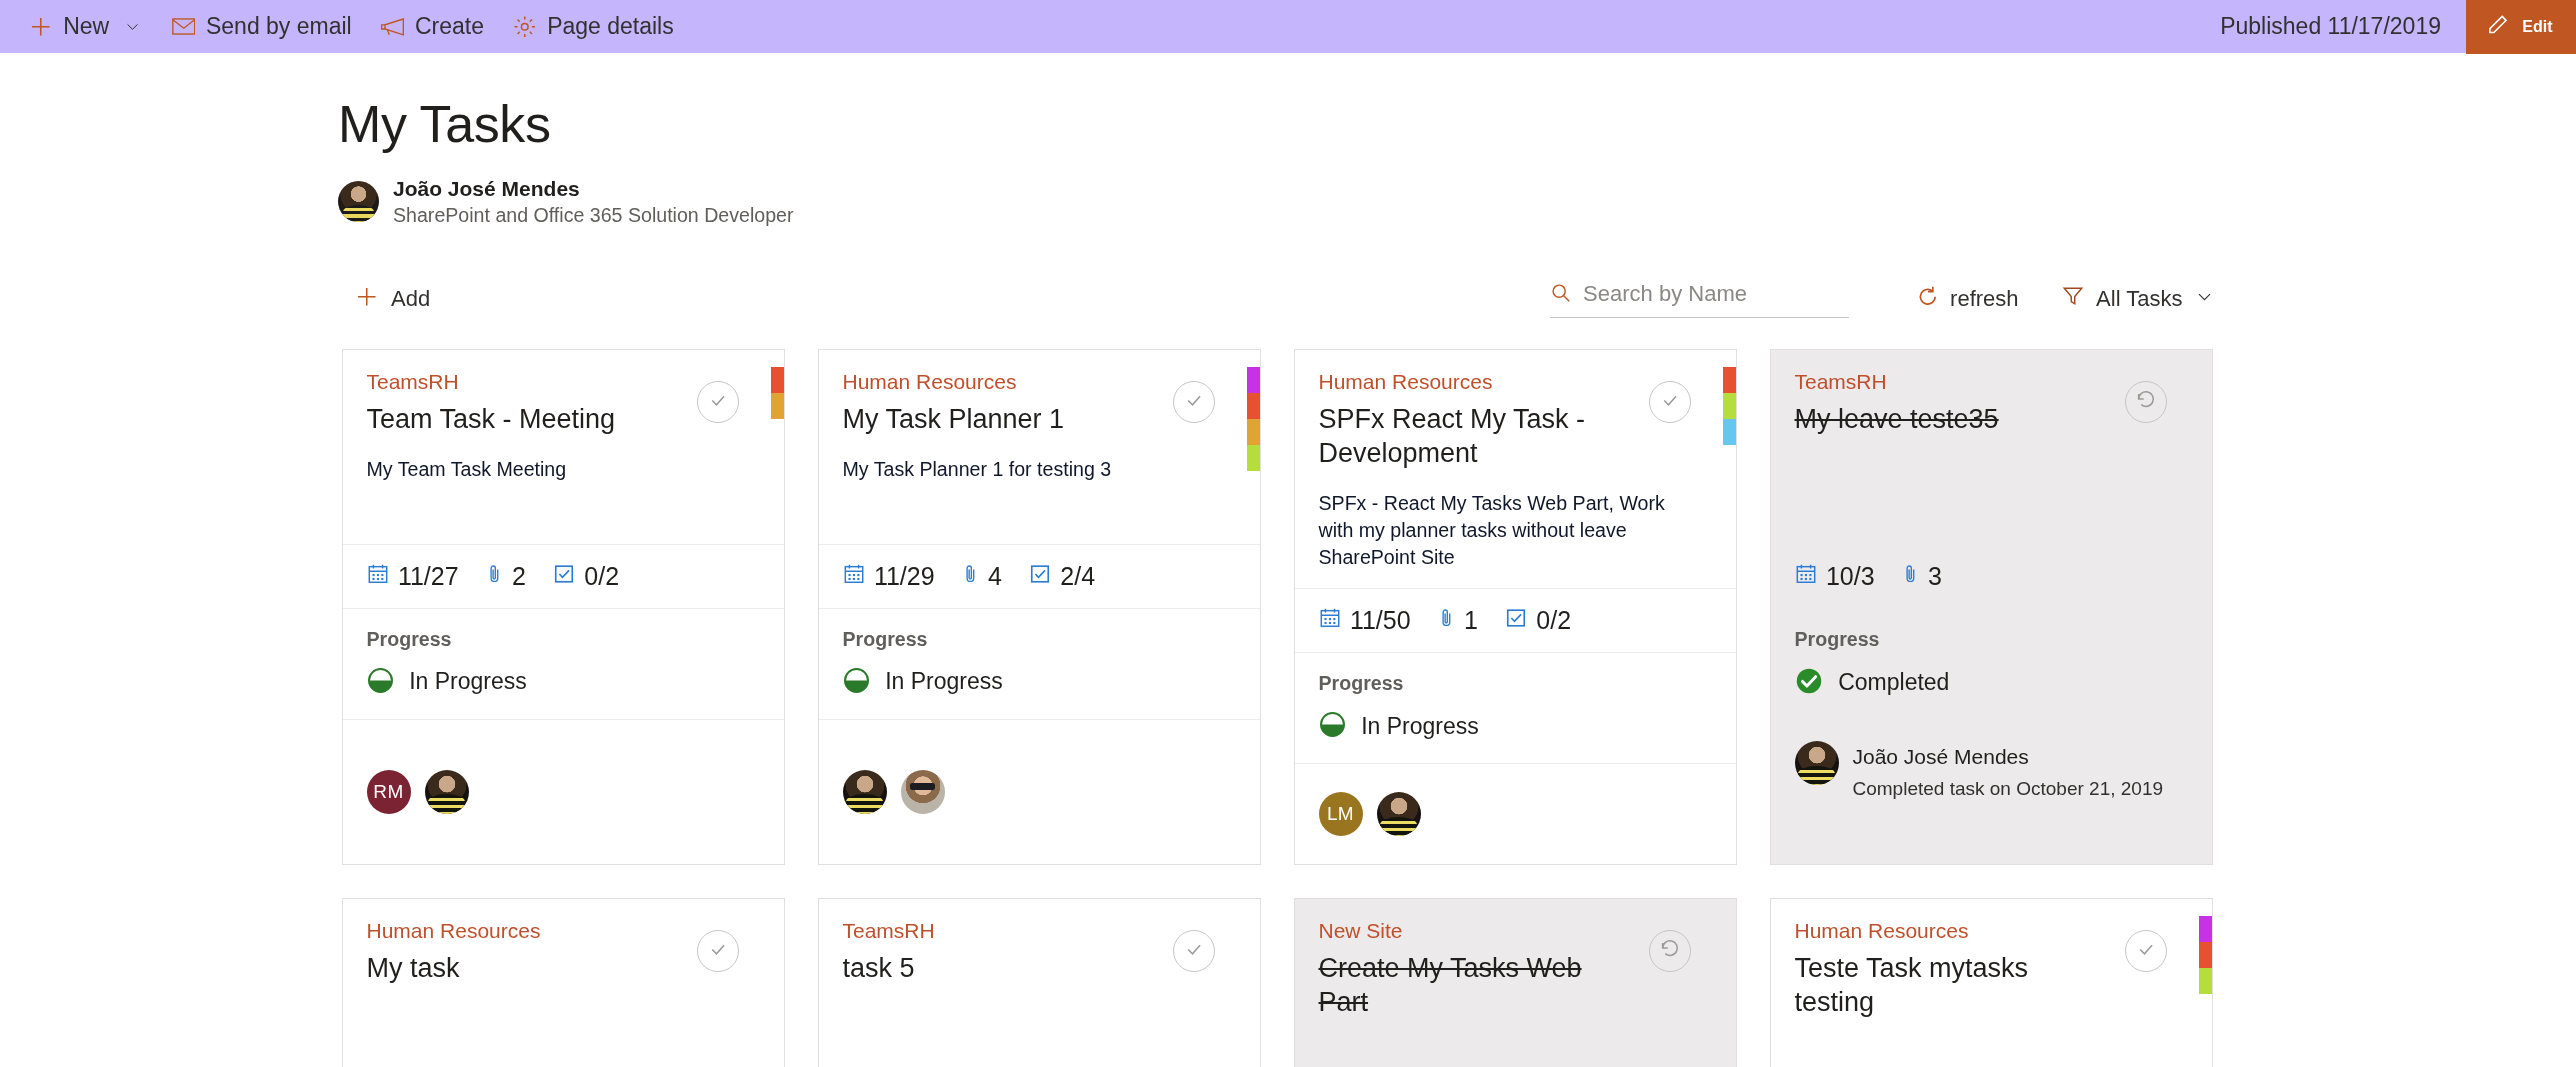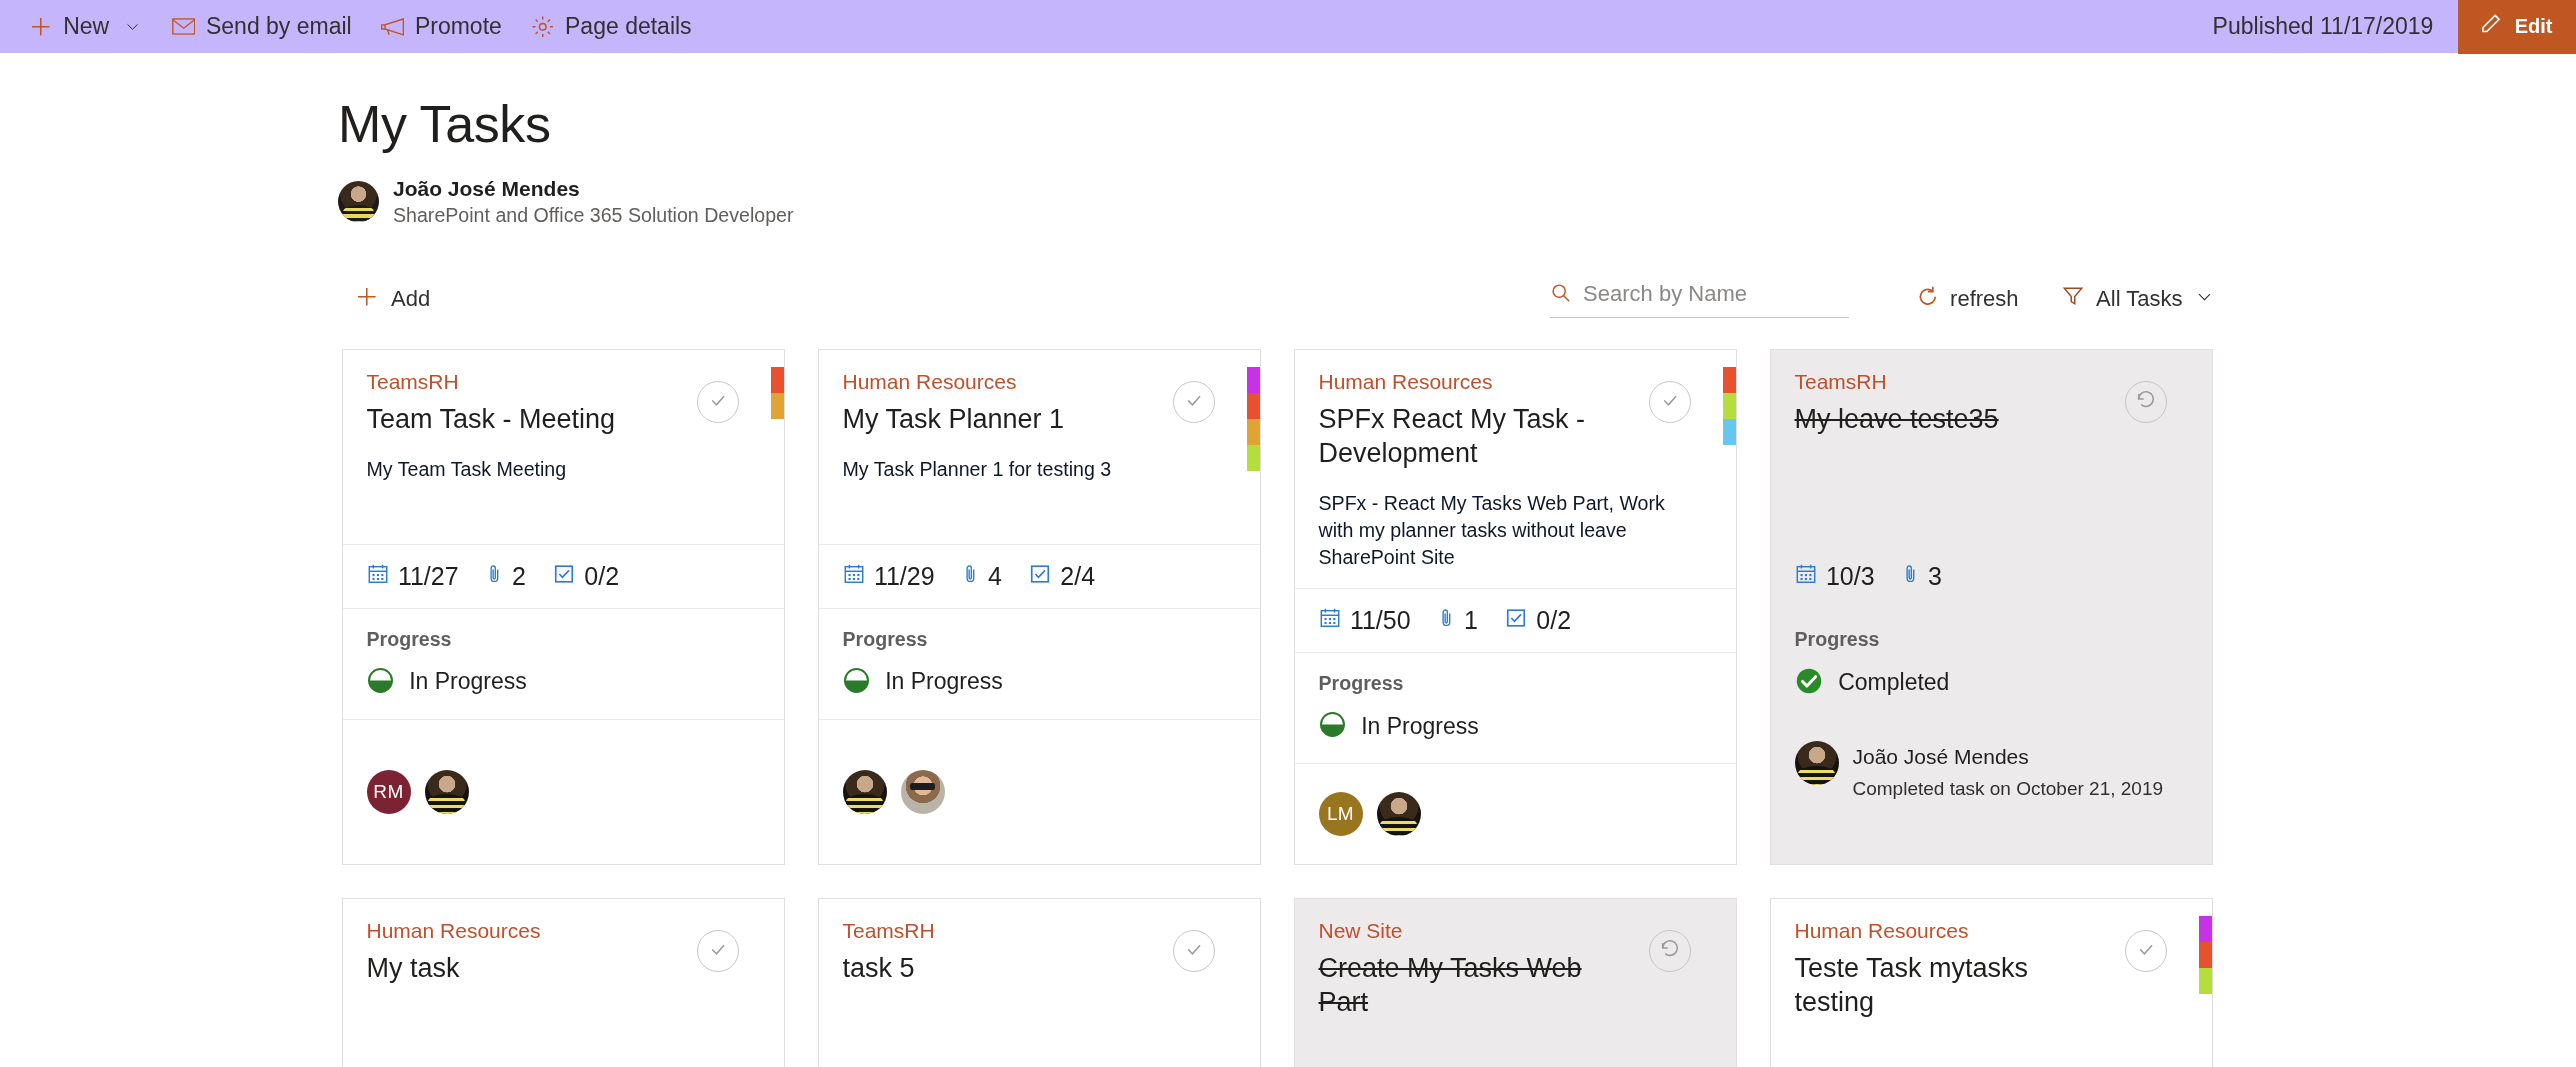--- a/index.html
+++ b/index.html
@@ -46,21 +46,21 @@
     white-space: nowrap;
   }
   .edit-btn {
     background: #c05621;
     color: #ffffff;
     height: 55px;
     display: flex;
     align-items: center;
     gap: 12.5px;
     padding: 0 23.5px 0 20.3px;
-    font-size: 20px;
+    font-size: 16px;
     font-weight: bold;
     cursor: pointer;
     white-space: nowrap;
   }
 
   
   .page {
     padding: 0 0 0 0;
   }
   .page-title {
@@ -298,21 +298,21 @@
   </div>
 
   <div class="cmd-item">
     <span class="ico">
       <svg width="25" height="19" viewBox="0 0 30 22">
           <path d="M28 2L6 9v5l22 7V2z" stroke="#c05621" stroke-width="1.6" fill="none"></path>
           <path d="M6 9H2v5h4" stroke="#c05621" stroke-width="1.6" fill="none"></path>
           <path d="M9 15l2 6" stroke="#c05621" stroke-width="1.6" fill="none"></path>
         </svg>
     </span>
-    <span>Promote</span>
+    <span>Create</span>
   </div>
 
   <div class="cmd-item">
     <span class="ico">
       <svg width="23.5" height="23.5" viewBox="0 0 24 24">
           <g stroke="#c05621" stroke-width="1.5" fill="none">
             <circle cx="12" cy="12" r="3.4"></circle>
             <path d="M12 1.6v3M12 19.4v3M22.4 12h-3M4.6 12h-3M19.3 4.7l-2.1 2.1M6.8 17.2l-2.1 2.1M19.3 19.3l-2.1-2.1M6.8 6.8L4.7 4.7"></path>
           </g>
         </svg>

